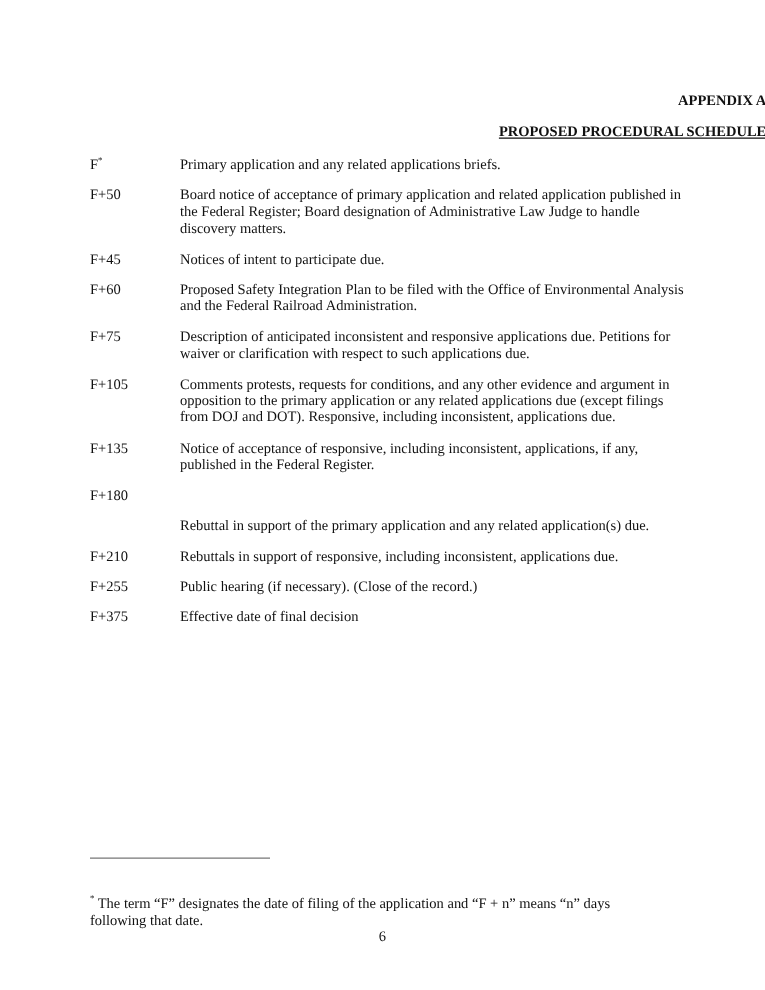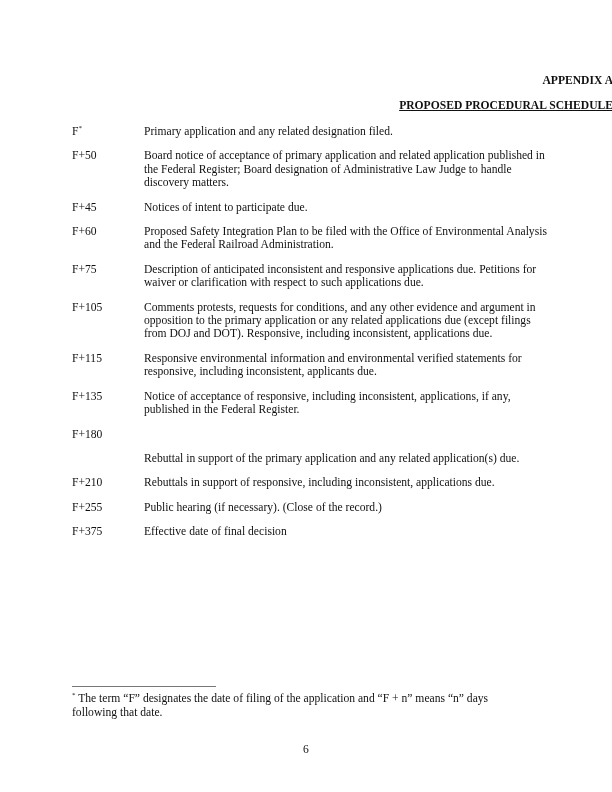--- a/index.html
+++ b/index.html
@@ -19,57 +19,53 @@
   .schedule { position: absolute; left: 72px; top: 125px; width: 480px; }
   .row { display: flex; margin-bottom: 11px; }
   .row .day { width: 72px; flex: 0 0 72px; }
   .row .desc { flex: 1; }
   .row.cont { margin-bottom: 11px; }
   sup { font-size: 7px; line-height: 0; vertical-align: 5px; }
   .rule {
     position: absolute; left: 72px; top: 686px; width: 144px; height: 0;
     border-top: 1px solid #777777;
   }
-  .footnote { position: absolute; left: 72px; top: 692px; width: 440px; font-size: 11.6px; line-height: 14px; }
+  .footnote { position: absolute; left: 72px; top: 716px; width: 440px; font-size: 11.6px; line-height: 14px; }
   .pagenum { position: absolute; top: 743px; left: 0; width: 612px; text-align: center; }
 </style>
 </head>
 <body>
 
 <div class="title" id="t1">APPENDIX A</div>
 <div class="title" id="t2">PROPOSED PROCEDURAL SCHEDULE</div>
 
 <div class="schedule">
   <div class="row">
     <div class="day"><span>F</span><sup>*</sup></div>
-    <div class="desc">Primary application and any related designation filed.</div>
+    <div class="desc">Primary application and any related applications briefs.</div>
   </div>
   <div class="row">
     <div class="day">F+50</div>
     <div class="desc">Board notice of acceptance of primary application and related application published in the Federal Register; Board designation of Administrative Law Judge to handle discovery matters.</div>
   </div>
   <div class="row">
     <div class="day">F+45</div>
     <div class="desc">Notices of intent to participate due.</div>
   </div>
   <div class="row">
     <div class="day">F+60</div>
     <div class="desc">Proposed Safety Integration Plan to be filed with the Office of Environmental Analysis and the Federal Railroad Administration.</div>
   </div>
   <div class="row">
     <div class="day">F+75</div>
     <div class="desc">Description of anticipated inconsistent and responsive applications due. Petitions for waiver or clarification with respect to such applications due.</div>
   </div>
   <div class="row">
     <div class="day">F+105</div>
     <div class="desc">Comments protests, requests for conditions, and any other evidence and argument in opposition to the primary application or any related applications due (except filings from DOJ and DOT). Responsive, including inconsistent, applications due.</div>
-  </div>
-  <div class="row">
-    <div class="day">F+115</div>
-    <div class="desc">Responsive environmental information and environmental verified statements for responsive, including inconsistent, applicants due.</div>
   </div>
   <div class="row">
     <div class="day">F+135</div>
     <div class="desc">Notice of acceptance of responsive, including inconsistent, applications, if any, published in the Federal Register.</div>
   </div>
   <div class="row">
     <div class="day">F+180</div>
   </div>
   <div class="row cont">
     <div class="day"></div>

